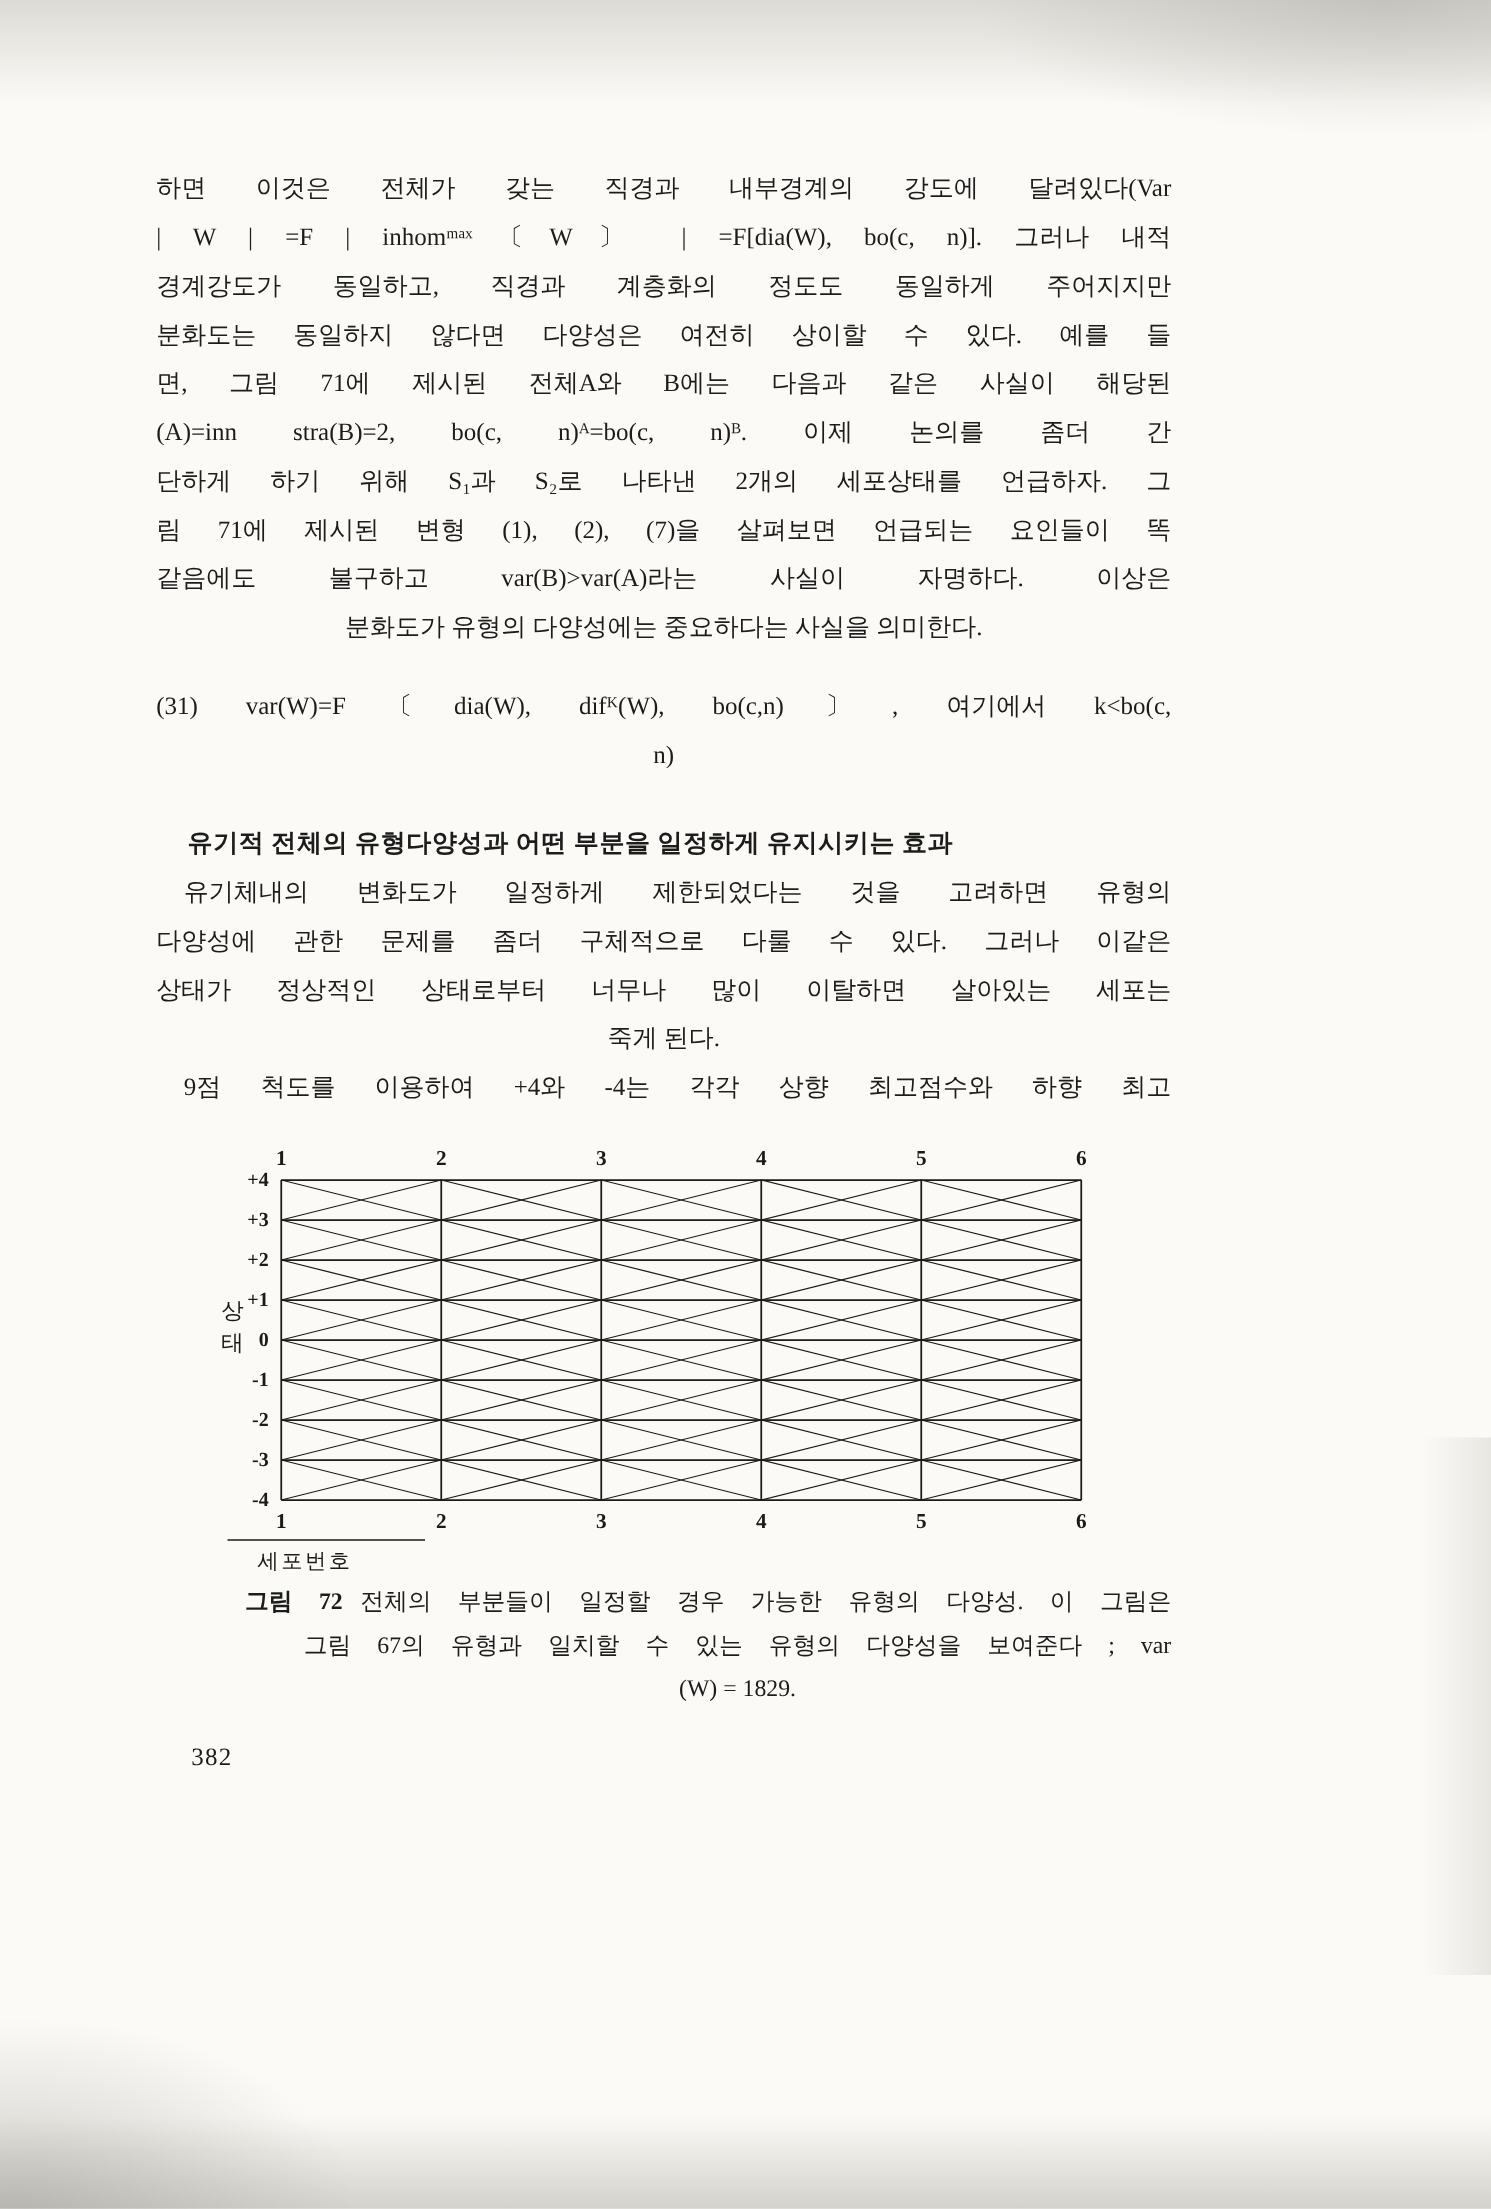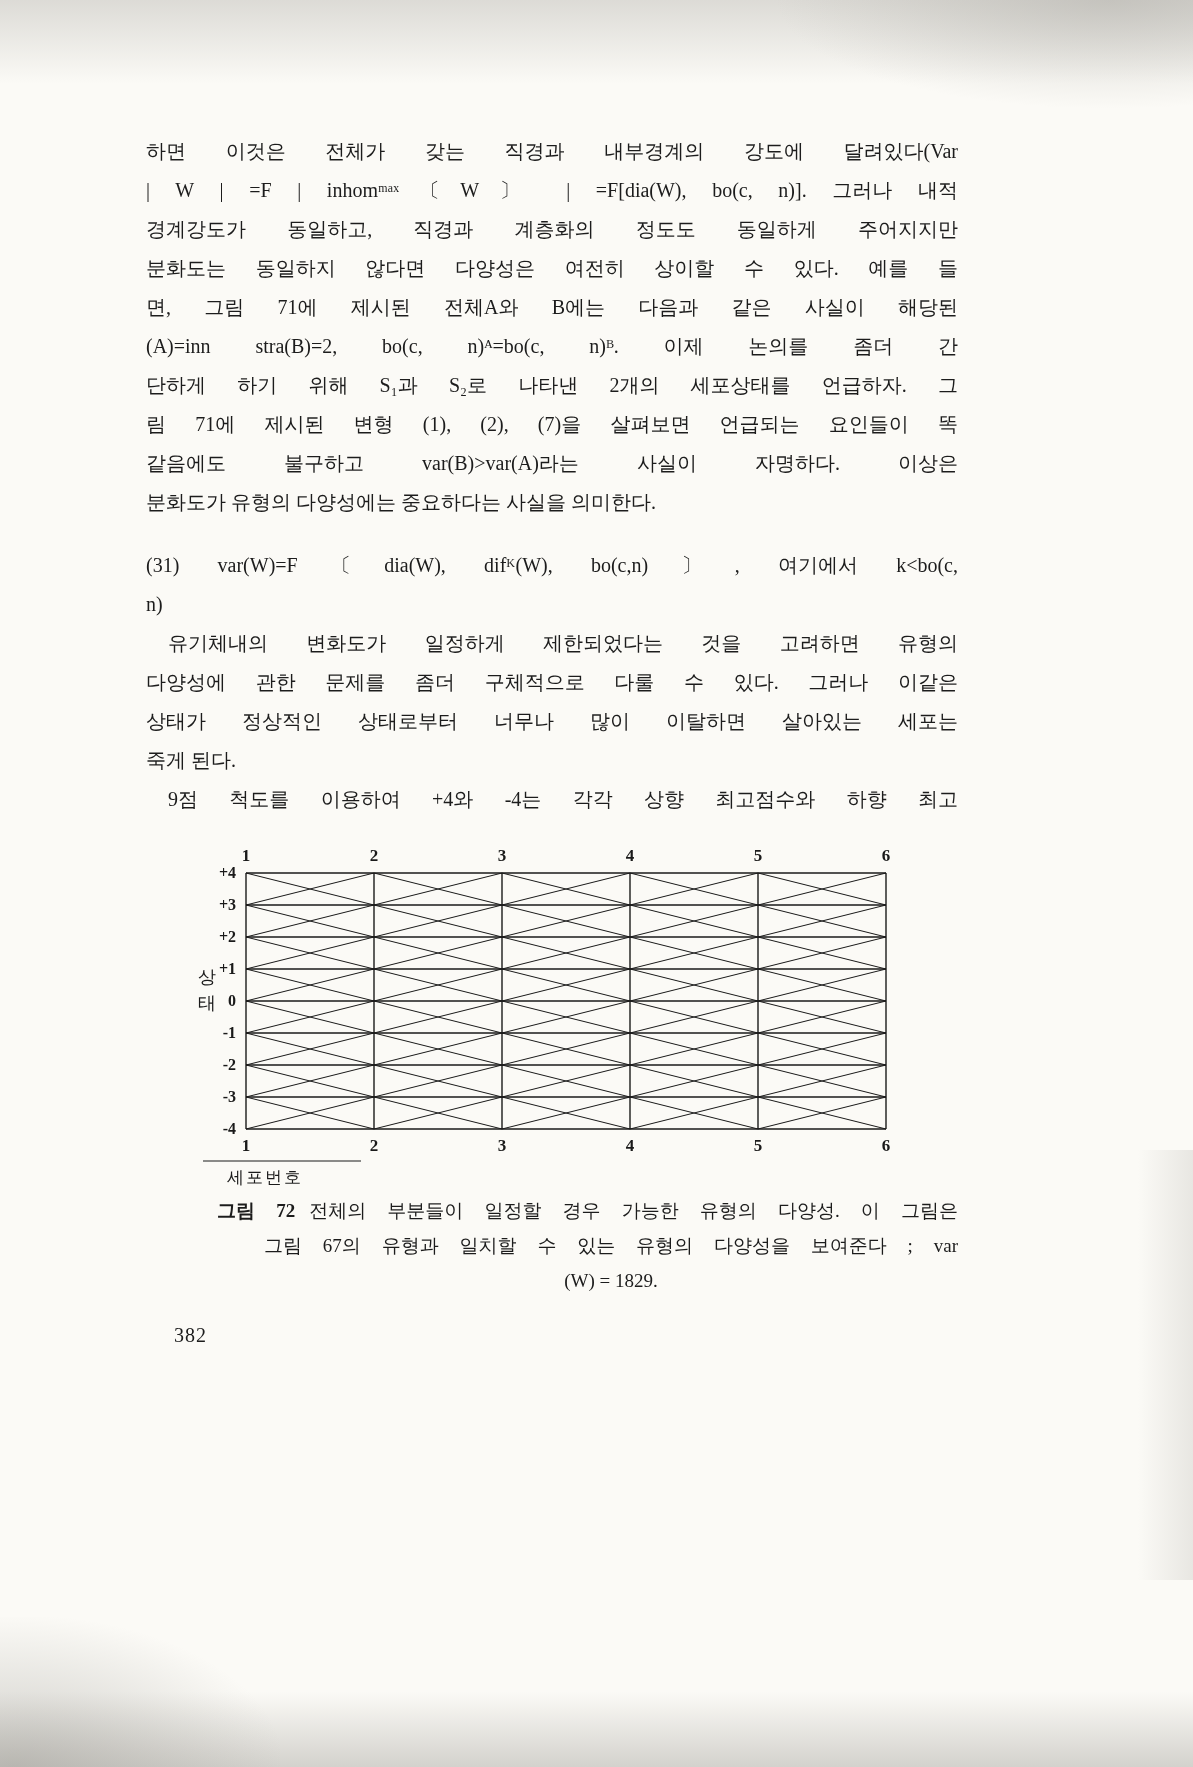--- a/index.html
+++ b/index.html
@@ -4,26 +4,26 @@
 <style>
   html,body { margin:0; padding:0; }
   body {
     width:1193px; height:1767px;
     background:#fbfaf6;
     font-family:"Liberation Serif","DejaVu Serif",serif;
     color:#1c1c1c;
     position:relative;
     overflow:hidden;
   }
-  .page-inner { position:absolute; left:146px; top:132px; width:812px; }
+  .page-inner { position:absolute; left:125px; top:132px; width:812px; }
   .line {
     font-size:20px; line-height:39px;
     text-align:justify; text-align-last:justify;
   }
-  .line.nojust { text-align:left; text-align-last:auto; }
+  .line.nojust { text-align:center; text-align-last:auto; }
   .indent { text-indent:22px; }
   .eq-block { margin-top:24px; }
   .heading {
     margin-top:32px;
     font-weight:bold; font-size:20px; line-height:39px;
     padding-left:25px; letter-spacing:0.5px;
     text-align:left;
   }
   .figure-block { margin-top:26px; margin-left:45px; }
   .figure-block svg { display:block; }
@@ -67,20 +67,21 @@
     <div class="line">림 71에 제시된 변형 (1), (2), (7)을 살펴보면 언급되는 요인들이 똑</div>
     <div class="line">같음에도 불구하고 var(B)&gt;var(A)라는 사실이 자명하다. 이상은</div>
     <div class="line nojust">분화도가 유형의 다양성에는 중요하다는 사실을 의미한다.</div>
   </div>
 
   <div class="eq-block">
     <div class="line">(31) var(W)=F〔dia(W), difᴷ(W), bo(c,n)〕, 여기에서 k&lt;bo(c,</div>
     <div class="line nojust">n)</div>
   </div>
 
+  <div class="heading">유기적 전체의 유형다양성과 어떤 부분을 일정하게 유지시키는 효과</div>
 
   <div>
     <div class="line indent">유기체내의 변화도가 일정하게 제한되었다는 것을 고려하면 유형의</div>
     <div class="line">다양성에 관한 문제를 좀더 구체적으로 다룰 수 있다. 그러나 이같은</div>
     <div class="line">상태가 정상적인 상태로부터 너무나 많이 이탈하면 살아있는 세포는</div>
     <div class="line nojust">죽게 된다.</div>
   </div>
 
   <div>
     <div class="line indent">9점 척도를 이용하여 +4와 -4는 각각 상향 최고점수와 하향 최고</div>

